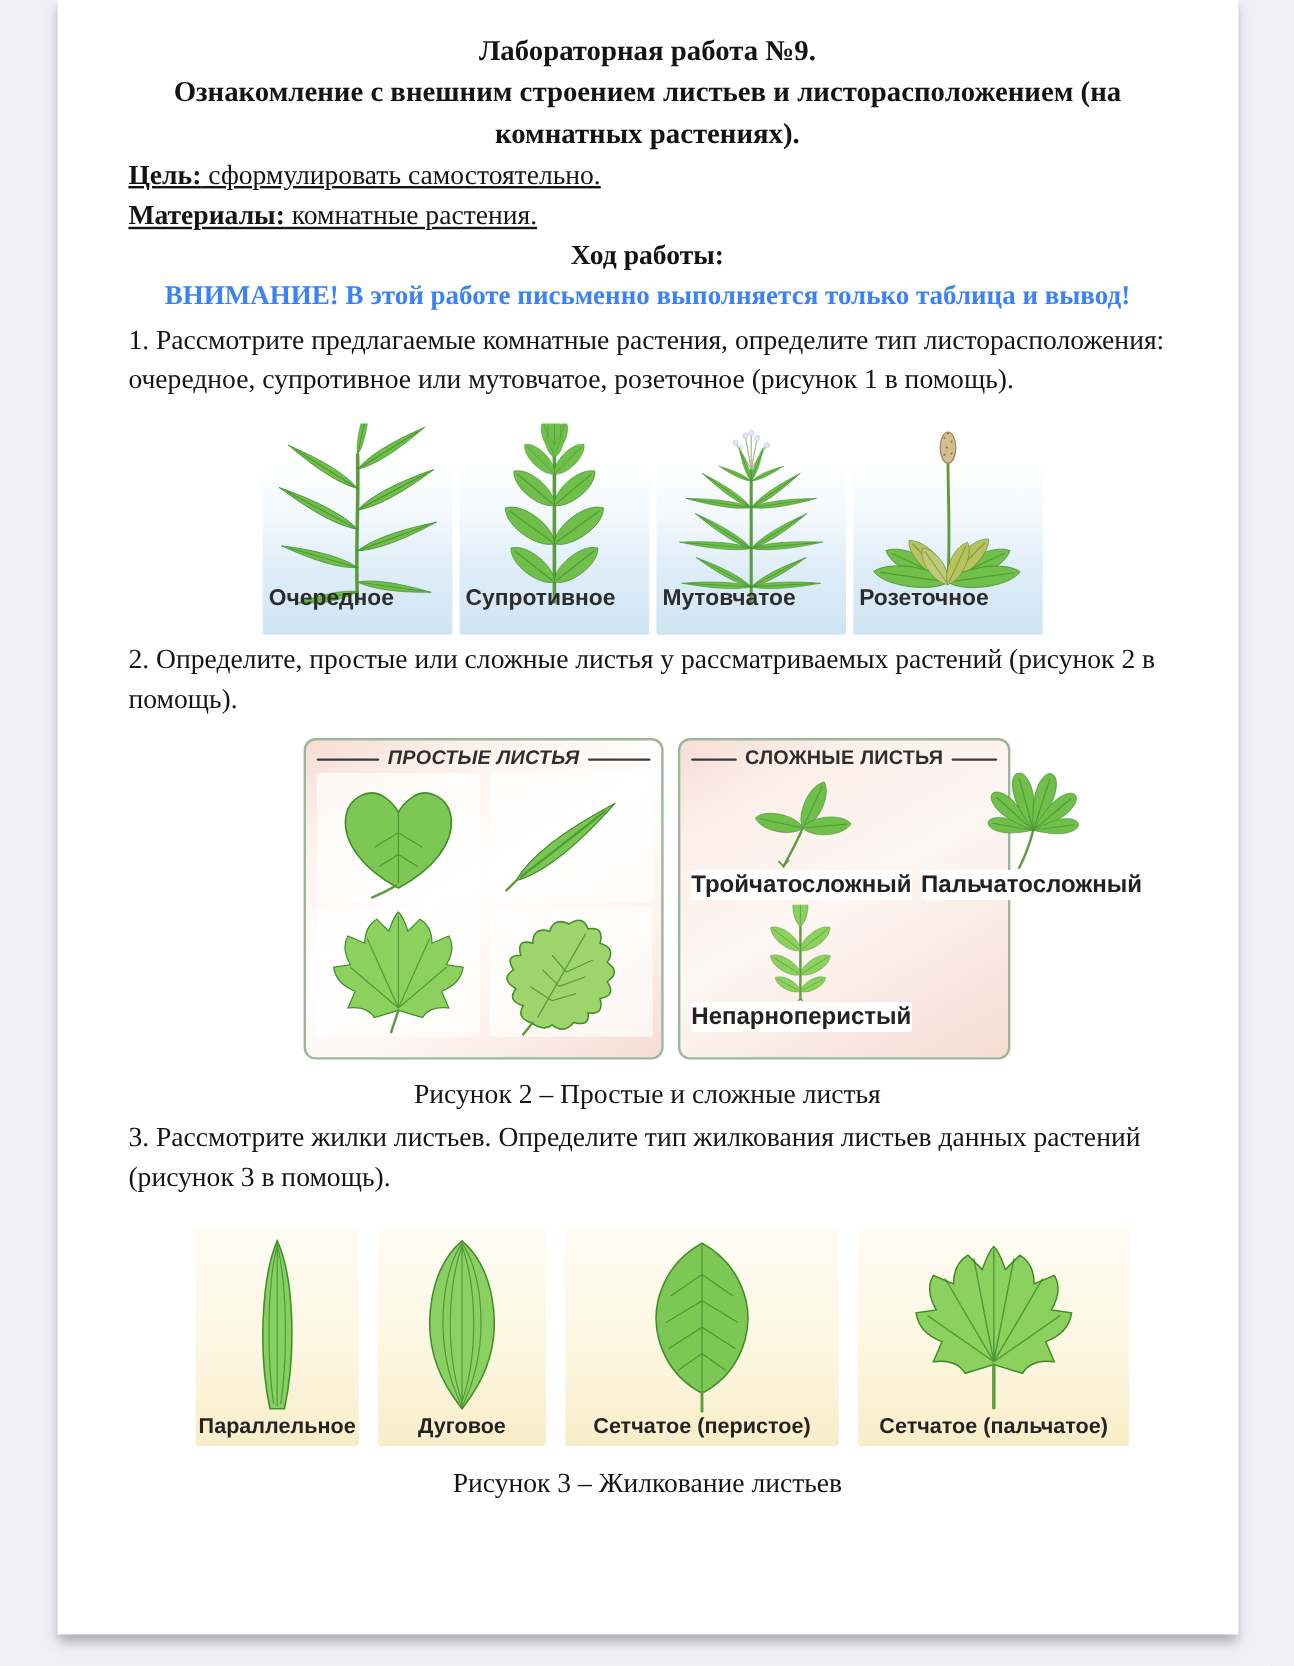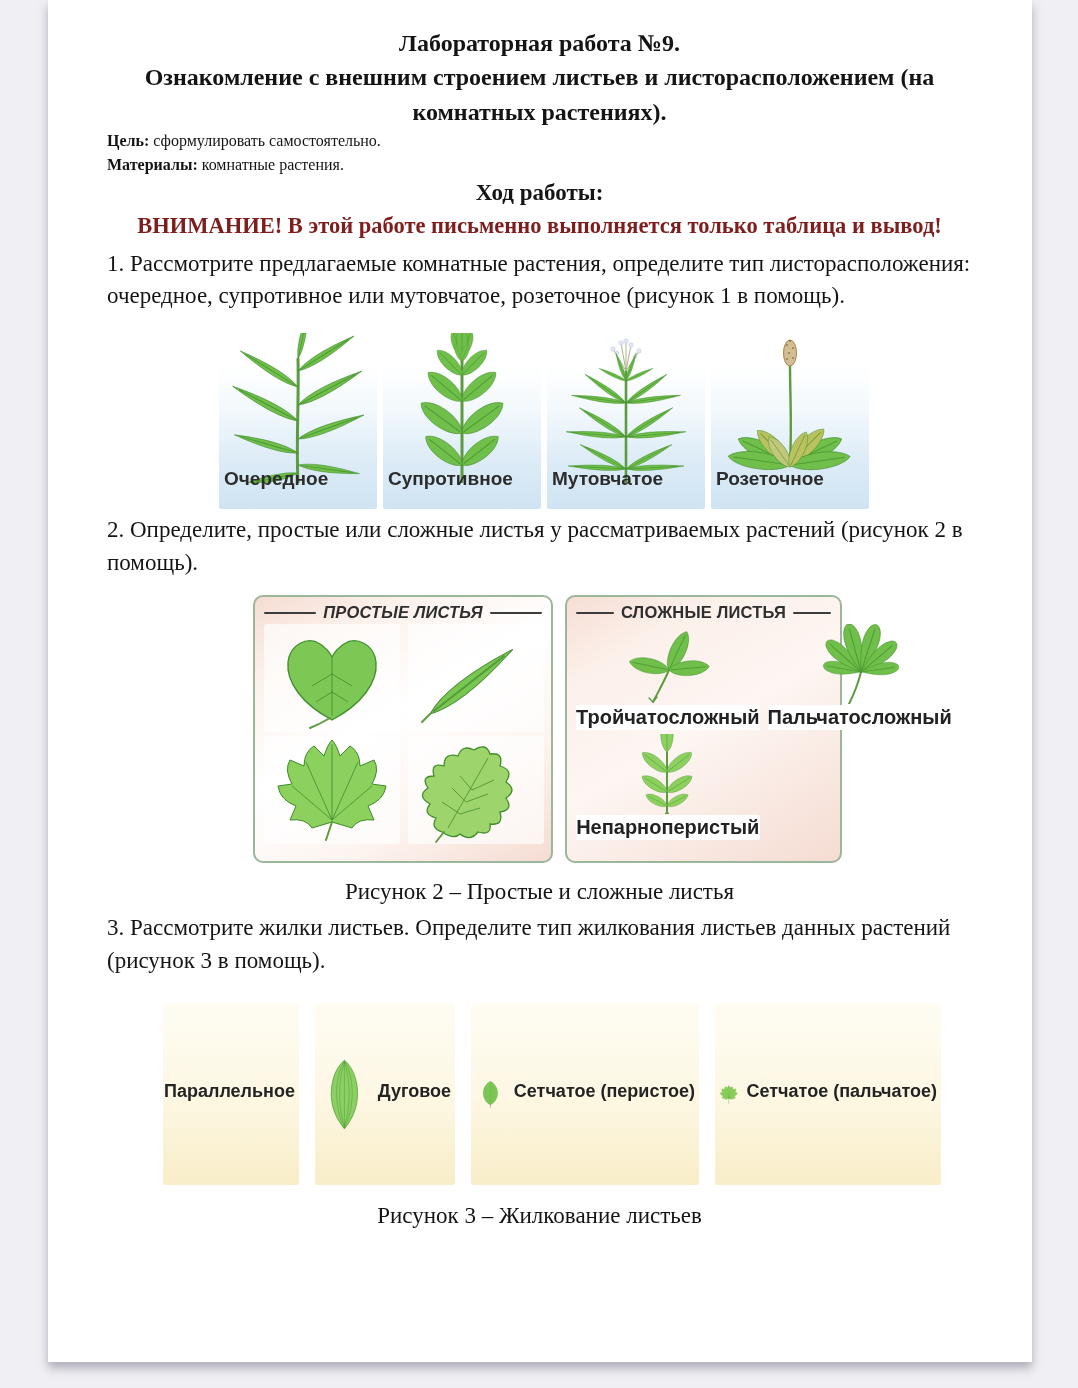--- a/index.html
+++ b/index.html
@@ -14,24 +14,24 @@
     margin-left:48px;
     width:984px;
     min-height:1362px;
     background:#ffffff;
     box-shadow:0 6px 9px rgba(110,110,125,.5);
     box-sizing:border-box;
     padding:26px 60px 88px 59px;
   }
   
   .title{ text-align:center;font-weight:bold;font-size:24px;line-height:1.43;margin:0 12px;}
-  .line{ font-size:16px;line-height:1.42;}
+  .line{ font-size:23px;line-height:1.42;text-decoration:underline;}
   .goal,.materials{margin-top:1px;}
   .center-bold{ text-align:center;font-weight:bold;font-size:23px;line-height:1.42;margin-top:1px;}
-  .attention{ text-align:center;font-weight:bold;font-size:22.5px;line-height:1.45;color:#7f1d1d;}
+  .attention{ text-align:center;font-weight:bold;font-size:22.5px;line-height:1.45;color:#3b82f6;}
   .step{ font-size:23px;line-height:1.42;margin-top:5px;max-width:868px;}
   .caption{ text-align:center;font-size:23px;line-height:1.3;}
 
   
   .fig1-row{ margin:20px 0 0 112px;display:flex;gap:6px;width:660px;}
   .fig1-tile{
     width:158px;height:176px;position:relative;
     background:linear-gradient(180deg,#ffffff 18%,#f2f8fc 45%,#ddecf7 72%,#cfe4f3 100%);
     border-radius:2px;
   }
@@ -72,21 +72,21 @@
     width:100%;background:#ffffff;text-align:center;
     font-family:"Liberation Sans","DejaVu Sans",sans-serif;
     font-weight:bold;font-size:20px;color:#222;
     padding:1px 0;margin-top:1px;border-radius:2px;
   }
   .fig2-caption{margin:14px 0 0 0;}
 
   
   .fig3-row{ margin:26px 0 0 56px;display:flex;gap:16px;align-items:stretch;}
   .fig3-tile{
-    display:flex;flex-direction:row;align-items:center;justify-content:flex-end;
+    display:flex;flex-direction:column;align-items:center;justify-content:flex-end;
     background:linear-gradient(180deg,#fefcf3 0%,#fdf7e2 55%,#f8edc8 100%);
     border-radius:3px;height:182px;
   }
   .fig3-label{
     font-family:"Liberation Sans","DejaVu Sans",sans-serif;
     font-weight:bold;font-size:18px;color:#232323;
     padding:0 4px 6px 4px;white-space:nowrap;
   }
   .fig3-caption{margin:16px 0 0 0;}
 

